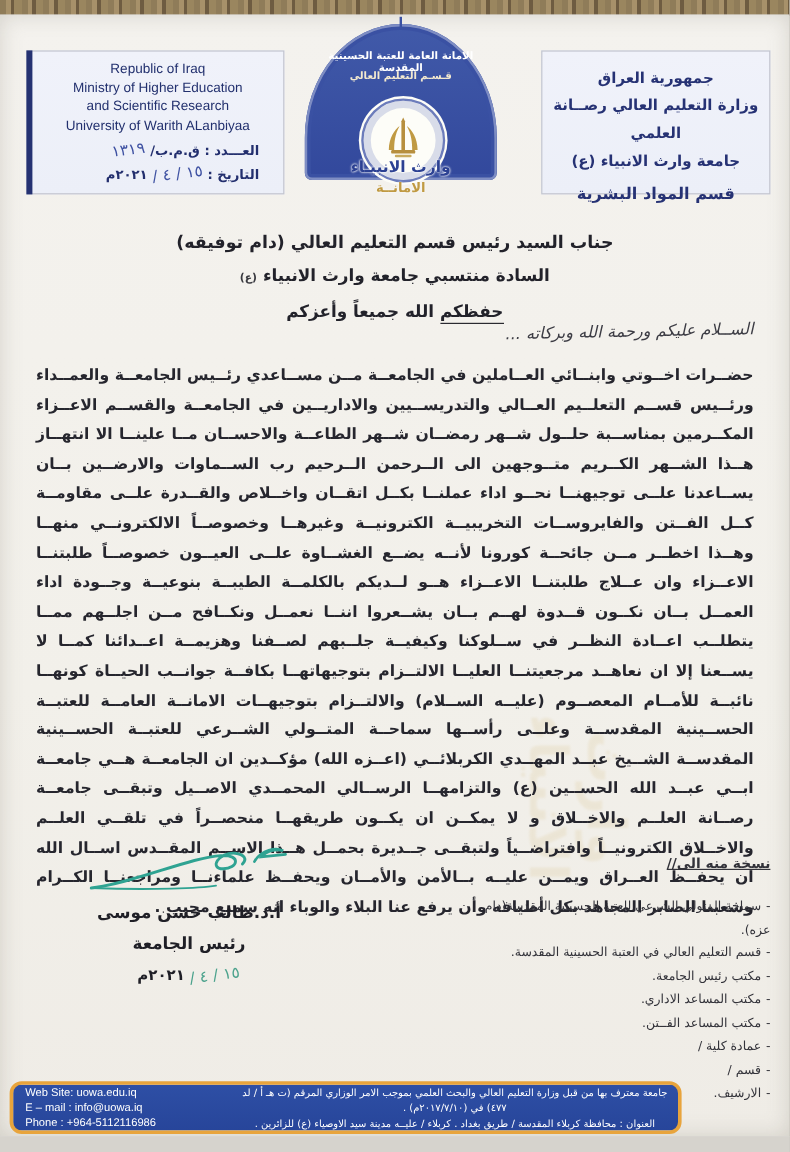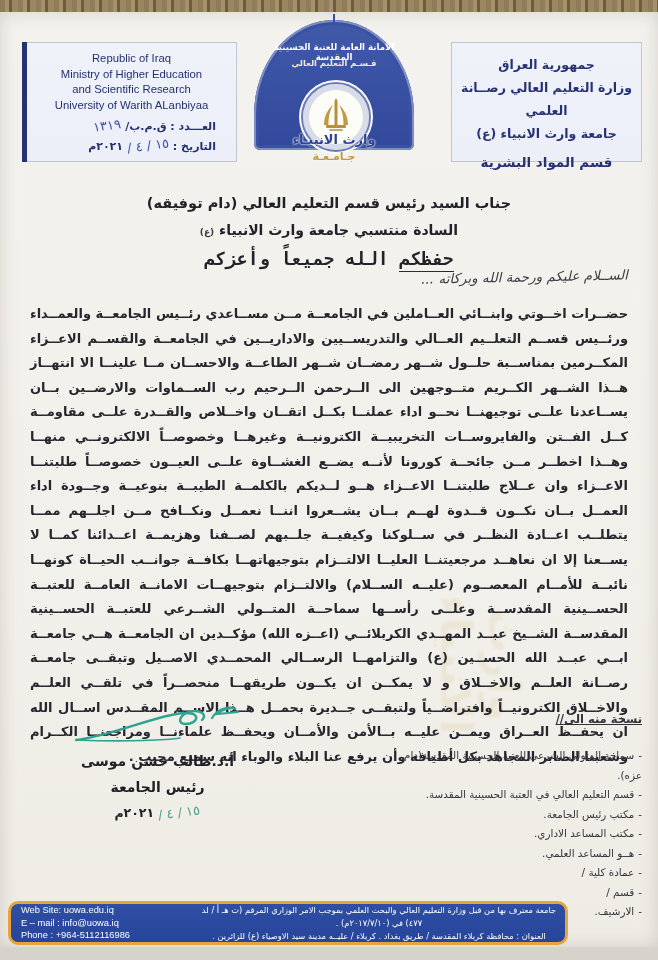--- a/index.html
+++ b/index.html
@@ -66,21 +66,21 @@
     display:flex;align-items:center;justify-content:center;
   }
   .seal-text1{position:absolute;left:0;top:118px;width:180px;text-align:center;direction:rtl;
     color:#2c4193;font-weight:bold;font-size:13px;text-shadow:0 0 2px #fff,0 0 2px #fff;}
   .seal-text2{position:absolute;left:0;top:136px;width:180px;text-align:center;direction:rtl;
     color:#c09a43;font-weight:bold;font-size:11px;text-shadow:0 0 2px #fff;}
   
   .letter-head{position:absolute;top:178px;left:0;width:100%;text-align:center;direction:rtl;color:#22222a;}
   .lh1{font-size:14.5px;font-weight:bold;line-height:27px;}
   .lh2{font-size:14px;font-weight:bold;line-height:27px;}
-  .lh3{font-size:18px;font-weight:bold;line-height:28px;font-family:Liberation Mono, monospace;}
+  .lh3{font-size:14px;font-weight:bold;line-height:28px;}
   .lh3 .u{border-bottom:1.6px solid #2a2a30;padding-bottom:1px;}
   .honorific{font-size:9px;color:#3a3a40;}
   .salutation{
     position:absolute;top:258px;right:30px;width:340px;direction:rtl;text-align:right;
     font-style:italic;color:#3c3c44;font-size:13.5px;transform:rotate(-1.2deg);
     letter-spacing:.5px;
   }
   
   .body-text{
     position:absolute;top:290px;left:30px;width:598px;
@@ -145,21 +145,21 @@
       <div class="seal">
         <svg width="40" height="40" viewBox="0 0 40 40">
           <path d="M18.5 4 L20 1 L21.5 4 L21.5 28 L18.5 28 Z" fill="#b78f3e"></path>
           <path d="M8 28 C8 18 13 11 17 8 C13 15 12.5 22 12.5 28 Z" fill="#c09a43"></path>
           <path d="M32 28 C32 18 27 11 23 8 C27 15 27.5 22 27.5 28 Z" fill="#c09a43"></path>
           <rect x="10" y="28" width="20" height="3" rx="1" fill="#b78f3e"></rect>
           <rect x="13" y="32" width="14" height="2" rx="1" fill="#c9ab5e"></rect>
         </svg>
       </div>
       <div class="seal-text1">وارث الانبيـاء</div>
-      <div class="seal-text2">جـامـعـة</div>
+      <div class="seal-text2">الامانــة</div>
     </div>
 
     <div class="hbox right">
       <div class="ar-line">جمهورية العراق</div>
       <div class="ar-line">وزارة التعليم العالي رصــانة العلمي</div>
       <div class="ar-line">جامعة وارث الانبياء (ع)</div>
       <div class="ar-line big">قسم المواد البشرية</div>
     </div>
 
     <div class="letter-head">
@@ -190,21 +190,21 @@
         <span>٢٠٢١م</span>
       </div>
     </div>
 
     <div class="cc-block">
       <div class="cc-head">نسخة منه الى//</div>
       <div class="cc-item"><span class="dash">-</span><span>سماحة المتولي الشرعي للعتبة الحسينية المقدسة(دام عزه).</span></div>
       <div class="cc-item"><span class="dash">-</span><span>قسم التعليم العالي في العتبة الحسينية المقدسة.</span></div>
       <div class="cc-item"><span class="dash">-</span><span>مكتب رئيس الجامعة.</span></div>
       <div class="cc-item"><span class="dash">-</span><span>مكتب المساعد الاداري.</span></div>
-      <div class="cc-item"><span class="dash">-</span><span>هــو المساعد العلمي.</span></div>
+      <div class="cc-item"><span class="dash">-</span><span>مكتب المساعد الفــتن.</span></div>
       <div class="cc-item"><span class="dash">-</span><span>عمادة كلية /</span></div>
       <div class="cc-item"><span class="dash">-</span><span>قسم /</span></div>
       <div class="cc-item"><span class="dash">-</span><span>الارشيف.</span></div>
     </div>
 
     <div class="footer">
       <div class="footer-left">
         <div>Web Site: uowa.edu.iq</div>
         <div>E – mail : info@uowa.iq</div>
         <div>Phone    : +964-5112116986</div>

